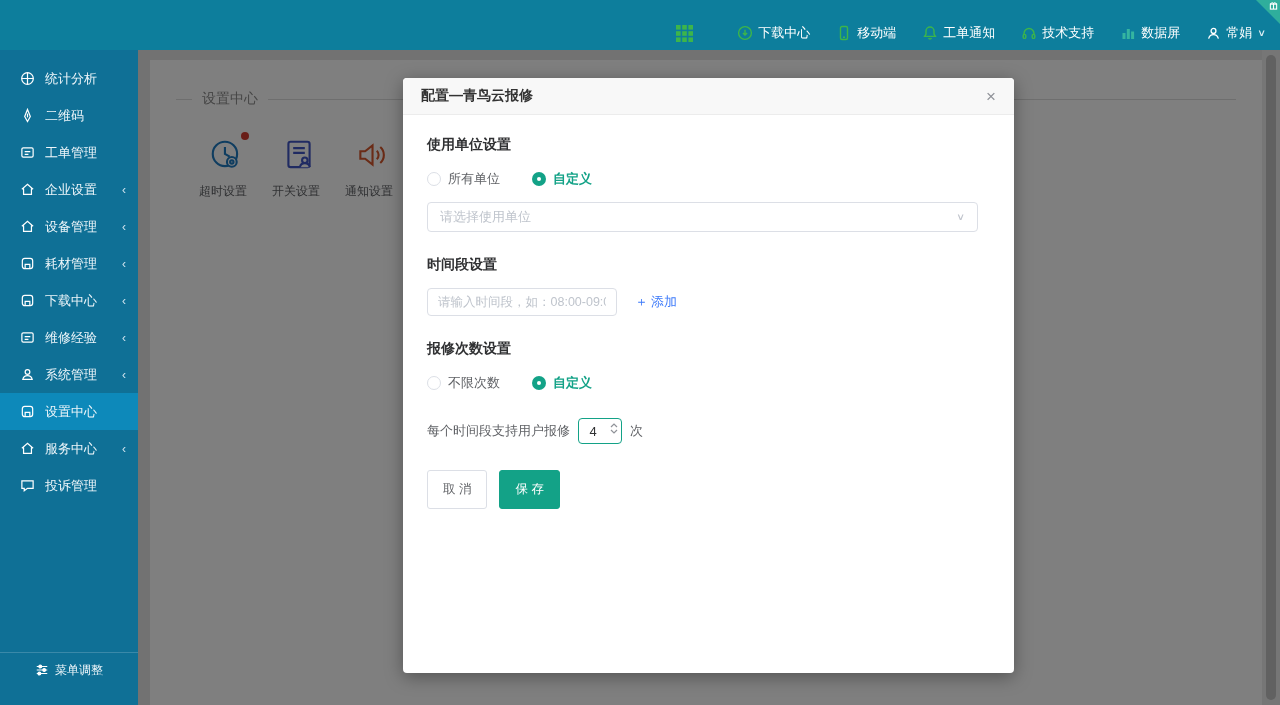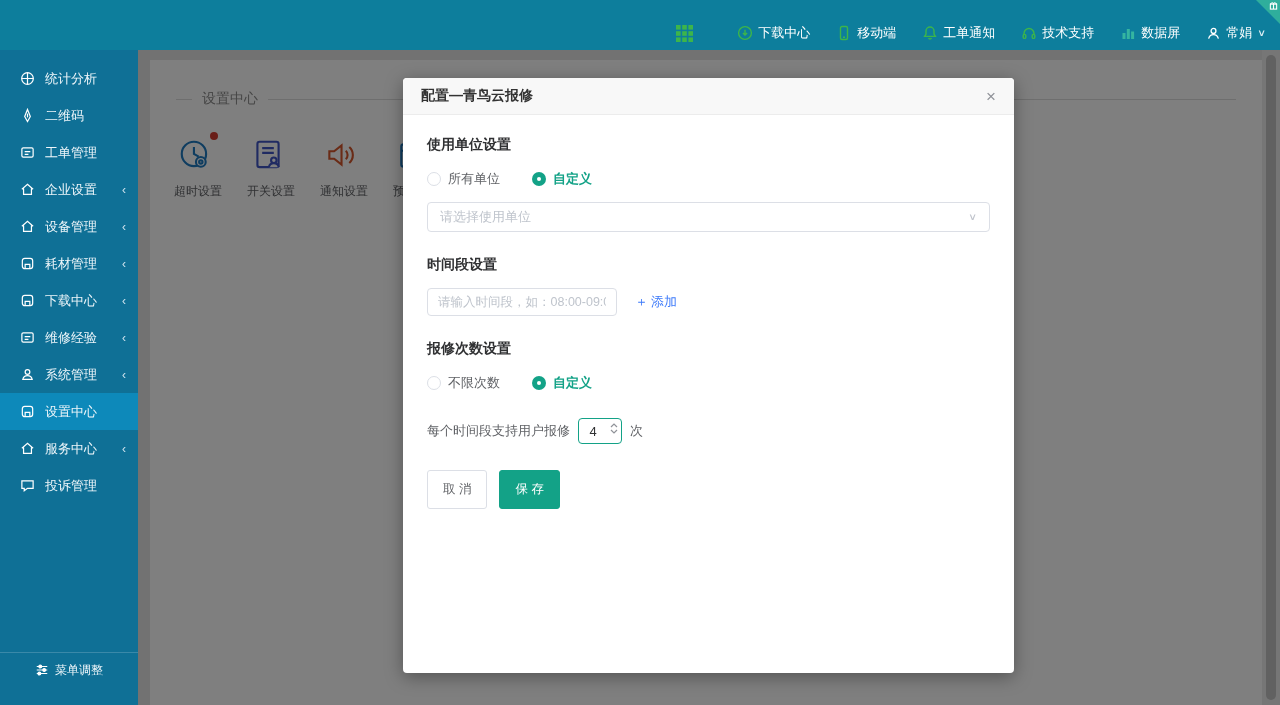--- a/index.html
+++ b/index.html
@@ -34,38 +34,38 @@
                  color:#eef6fa; font-size:12px; cursor:pointer; }
 
   
   .content { position:absolute; left:138px; top:50px; right:0; bottom:0; background:#e4e4e4; }
   .card { position:absolute; left:12px; top:10px; right:18px; bottom:0; background:#ffffff; }
   .page-title-row { display:flex; align-items:center; padding:30px 26px 0 26px; }
   .pt-line-s { width:16px; height:1px; background:#dcdcdc; }
   .pt-text { color:#8c8c8c; font-size:14px; margin:0 10px; white-space:nowrap; }
   .pt-line-l { flex:1; height:1px; background:#dcdcdc; }
   .tiles { display:flex; padding:26px 0 0 24px; }
-  .tile { width:73px; display:flex; flex-direction:column; align-items:flex-start; cursor:pointer; }
+  .tile { width:73px; display:flex; flex-direction:column; align-items:flex-end; cursor:pointer; }
   .tile-icon { position:relative; width:42px; height:42px; display:flex; align-items:center; justify-content:center; }
   .tile-badge { position:absolute; right:-2px; top:-2px; width:8px; height:8px; border-radius:50%; background:#d23c30; }
   .tile-label { margin-top:7px; font-size:12px; color:#606266; white-space:nowrap; }
 
   .scrollbar { position:absolute; right:0; top:0; width:18px; bottom:0; background:#ededed; }
   .scroll-thumb { position:absolute; left:4px; width:10px; top:5px; bottom:5px; background:#c2c2c2; border-radius:5px; }
 
   .overlay { position:absolute; left:138px; top:50px; right:0; bottom:0; background:rgba(0,0,0,.5); z-index:50; }
 
   
   .modal { position:absolute; left:403px; top:78px; width:611px; height:595px; background:#fff;
            border-radius:4px; box-shadow:0 4px 18px rgba(0,0,0,.35); z-index:60; }
   .modal-header { height:37px; background:#f8f8f8; border-bottom:1px solid #ececec;
                   border-radius:4px 4px 0 0; display:flex; align-items:center; padding:0 18px; }
   .modal-title { font-size:14px; font-weight:700; color:#333; }
   .modal-close { margin-left:auto; color:#909399; font-size:17px; line-height:1; cursor:pointer; }
-  .modal-body { padding:21px 24px 0 24px; }
+  .modal-body { padding:21px 36px 0 24px; }
   .sec-heading { font-size:14px; font-weight:700; color:#303133; }
   .radio-row { display:flex; align-items:center; margin-top:16px; }
   .radio { display:flex; align-items:center; cursor:pointer; }
   .radio + .radio { margin-left:32px; }
   .r-dot { width:14px; height:14px; border-radius:50%; border:1px solid #dcdfe6; background:#fff; }
   .radio.checked .r-dot { border:none; background:#13a287; position:relative; }
   .radio.checked .r-dot::after { content:""; position:absolute; left:5px; top:5px; width:4px; height:4px;
                                  border-radius:50%; background:#fff; }
   .r-label { margin-left:7px; font-size:13px; color:#606266; }
   .radio.checked .r-label { color:#13a287; font-weight:700; }

